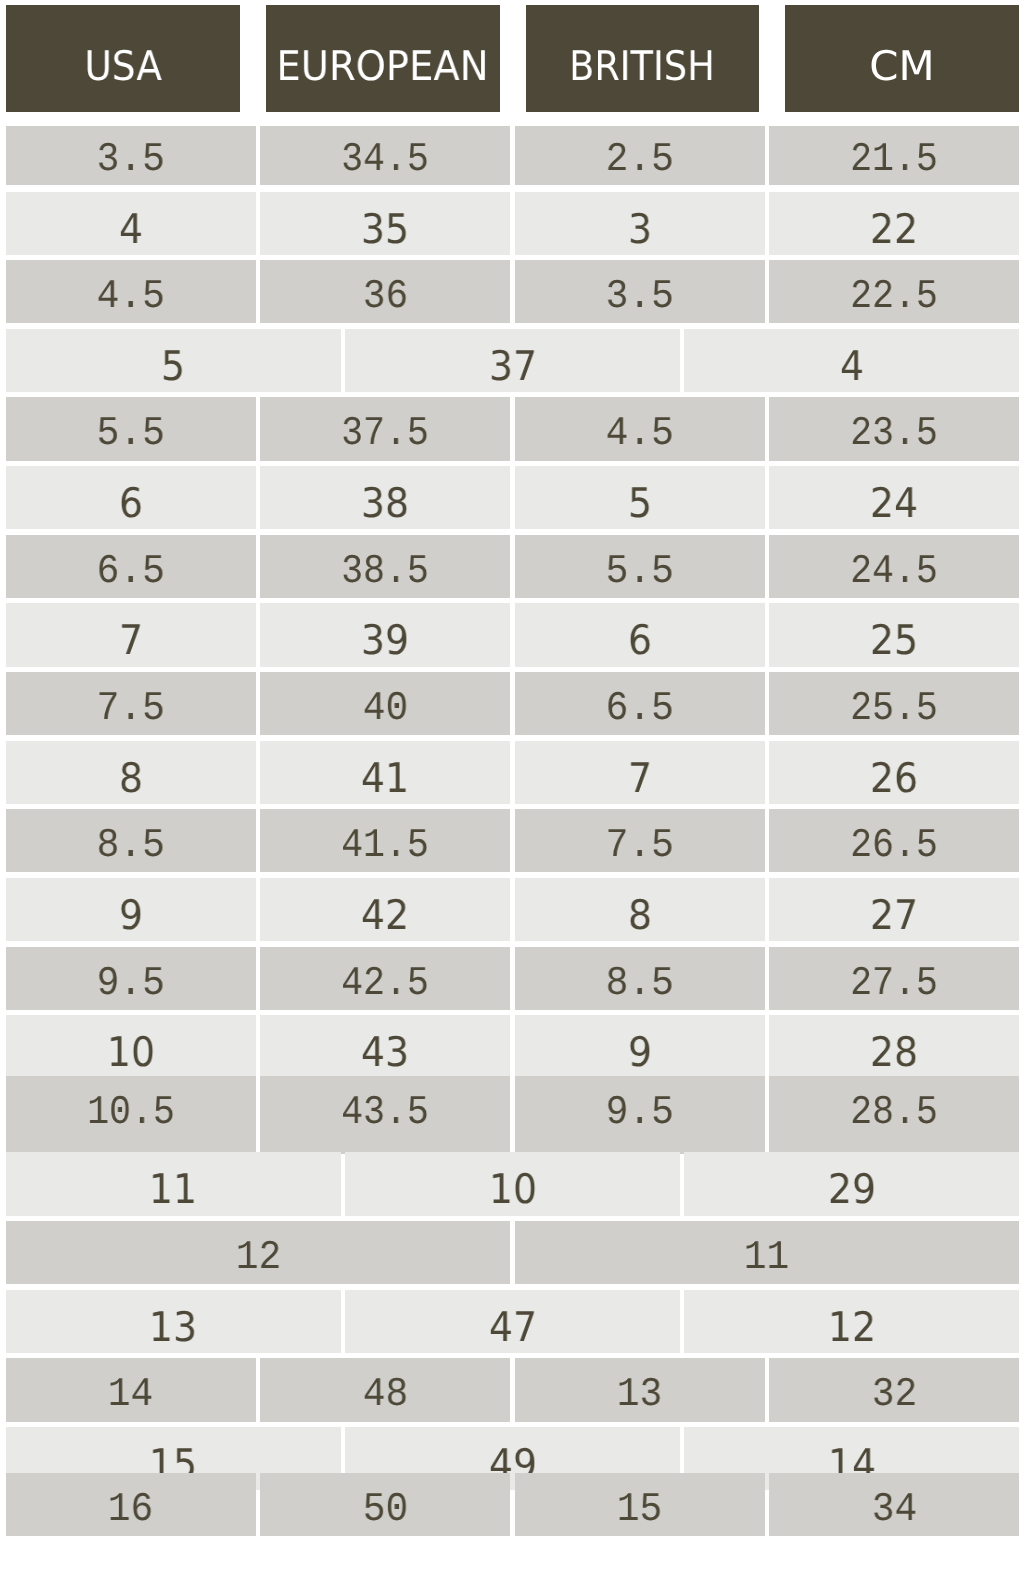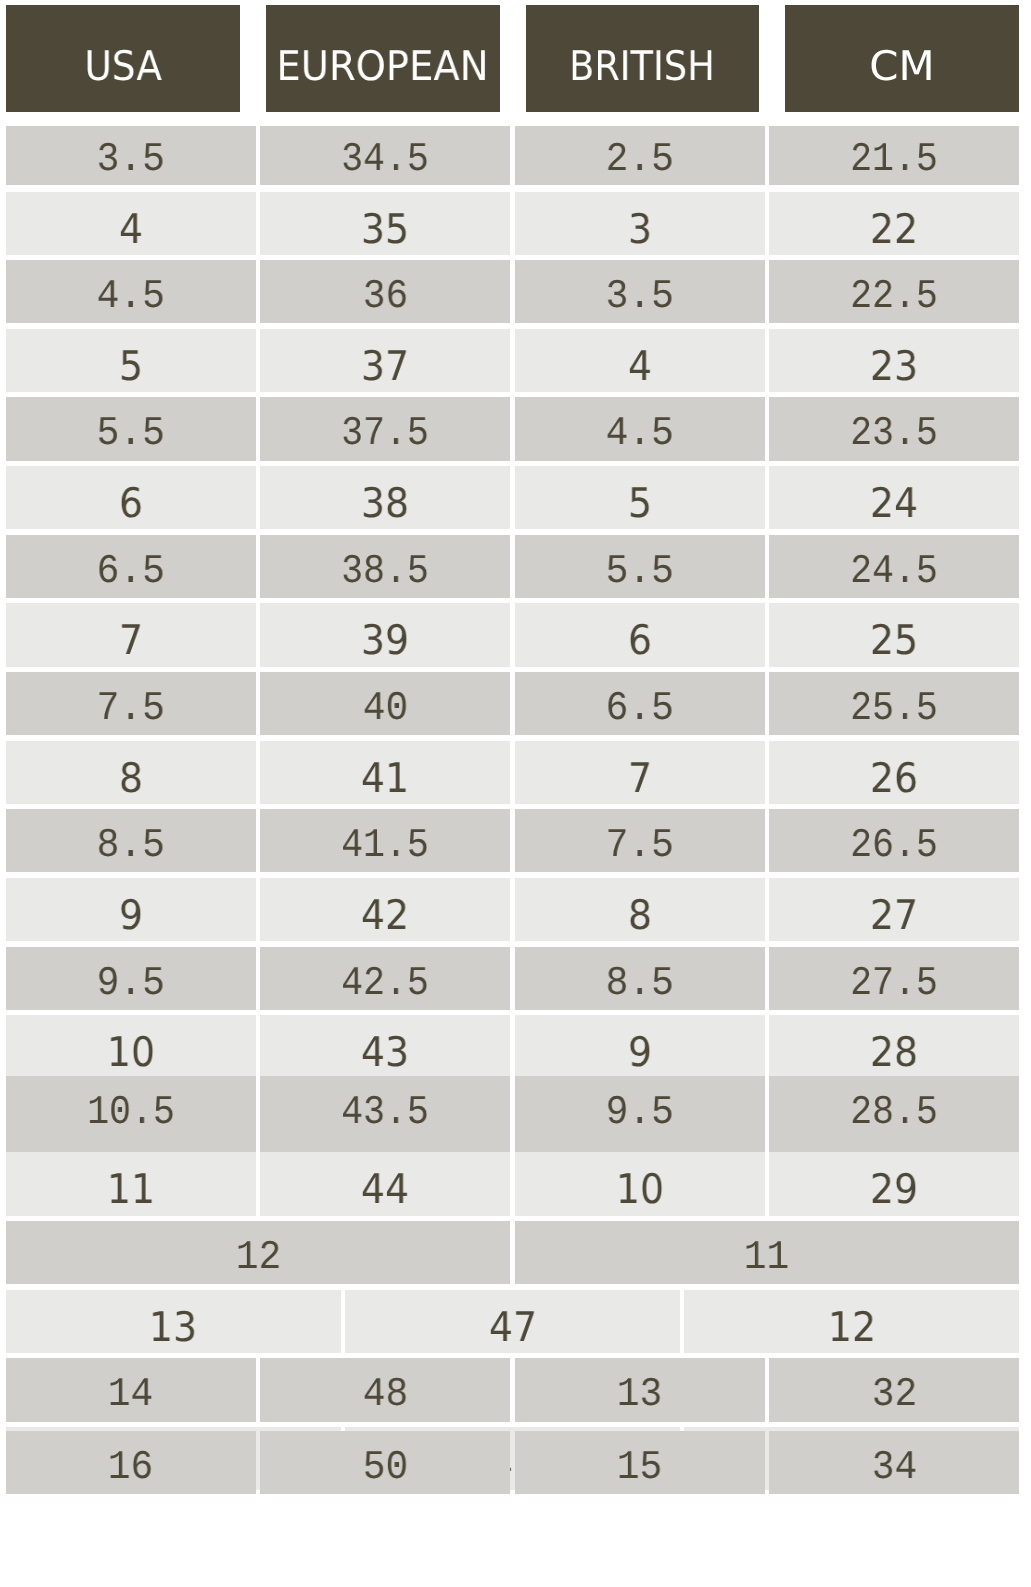--- a/index.html
+++ b/index.html
@@ -43,21 +43,21 @@
   .r10{top:809.23px;height:63.20px;}
   .r11{top:877.87px;height:63.20px;}
   .r12{top:946.50px;height:63.20px;}
   .r13{top:1015.14px;height:63.20px;}
   .r14{top:1076px;height:78px;border-radius:14px;}
   .r15{top:1152.41px;height:63.20px;}
   .r16{top:1221.05px;height:63.20px;}
   .r17{top:1289.69px;height:63.20px;}
   .r18{top:1358.33px;height:63.20px;}
   .r19{top:1426.96px;height:63.20px;}
-  .r20{top:1431px;height:63.20px;}
+  .r20{top:1473px;height:63.20px;}
 </style>
 </head>
 <body>
 
 <div id="size-table">
   <div class="row header-row">
     <div class="cell header-cell">
         <span class="cell-text w-usa">USA</span>
       </div>
     <div class="cell header-cell">
@@ -115,23 +115,20 @@
   <div class="row body-row shade-light r3">
     <div class="cell">
         <span class="cell-text w-int">5</span>
       </div>
     <div class="cell">
         <span class="cell-text w-int">37</span>
       </div>
     <div class="cell">
         <span class="cell-text w-int">4</span>
       </div>
-    <div class="cell">
-        <span class="cell-text w-int">23</span>
-      </div>
   </div>
   <div class="row body-row shade-dark r4">
     <div class="cell">
         <span class="cell-text w-half1">5.5</span>
       </div>
     <div class="cell">
         <span class="cell-text w-half2">37.5</span>
       </div>
     <div class="cell">
         <span class="cell-text w-half1">4.5</span>
@@ -276,23 +273,20 @@
     <div class="cell">
         <span class="cell-text w-half1">9.5</span>
       </div>
     <div class="cell">
         <span class="cell-text w-half2">28.5</span>
       </div>
   </div>
   <div class="row body-row shade-light r15">
     <div class="cell">
         <span class="cell-text w-int">11</span>
-      </div>
-    <div class="cell">
-        <span class="cell-text w-int">44</span>
       </div>
     <div class="cell">
         <span class="cell-text w-int">10</span>
       </div>
     <div class="cell">
         <span class="cell-text w-int">29</span>
       </div>
   </div>
   <div class="row body-row shade-dark r16">
     <div class="cell">

